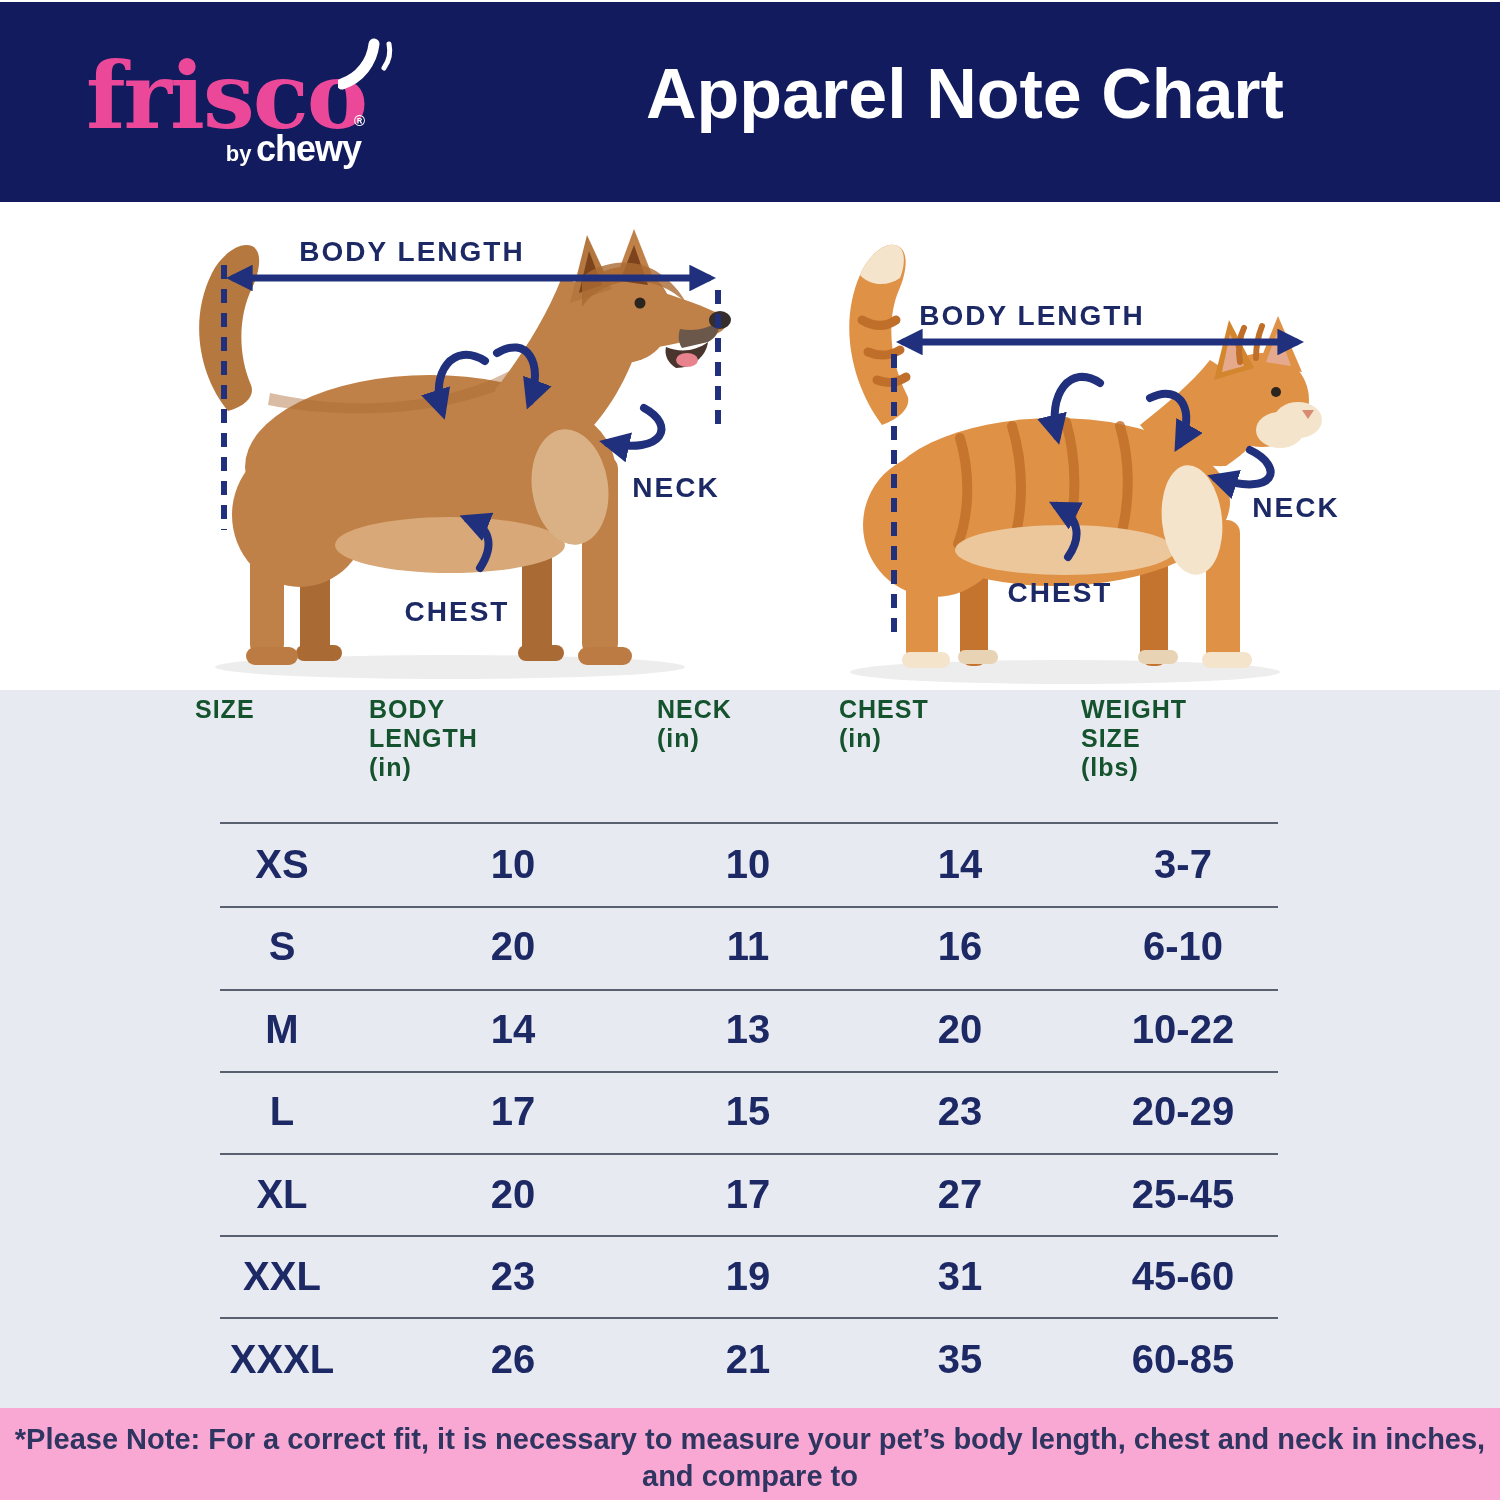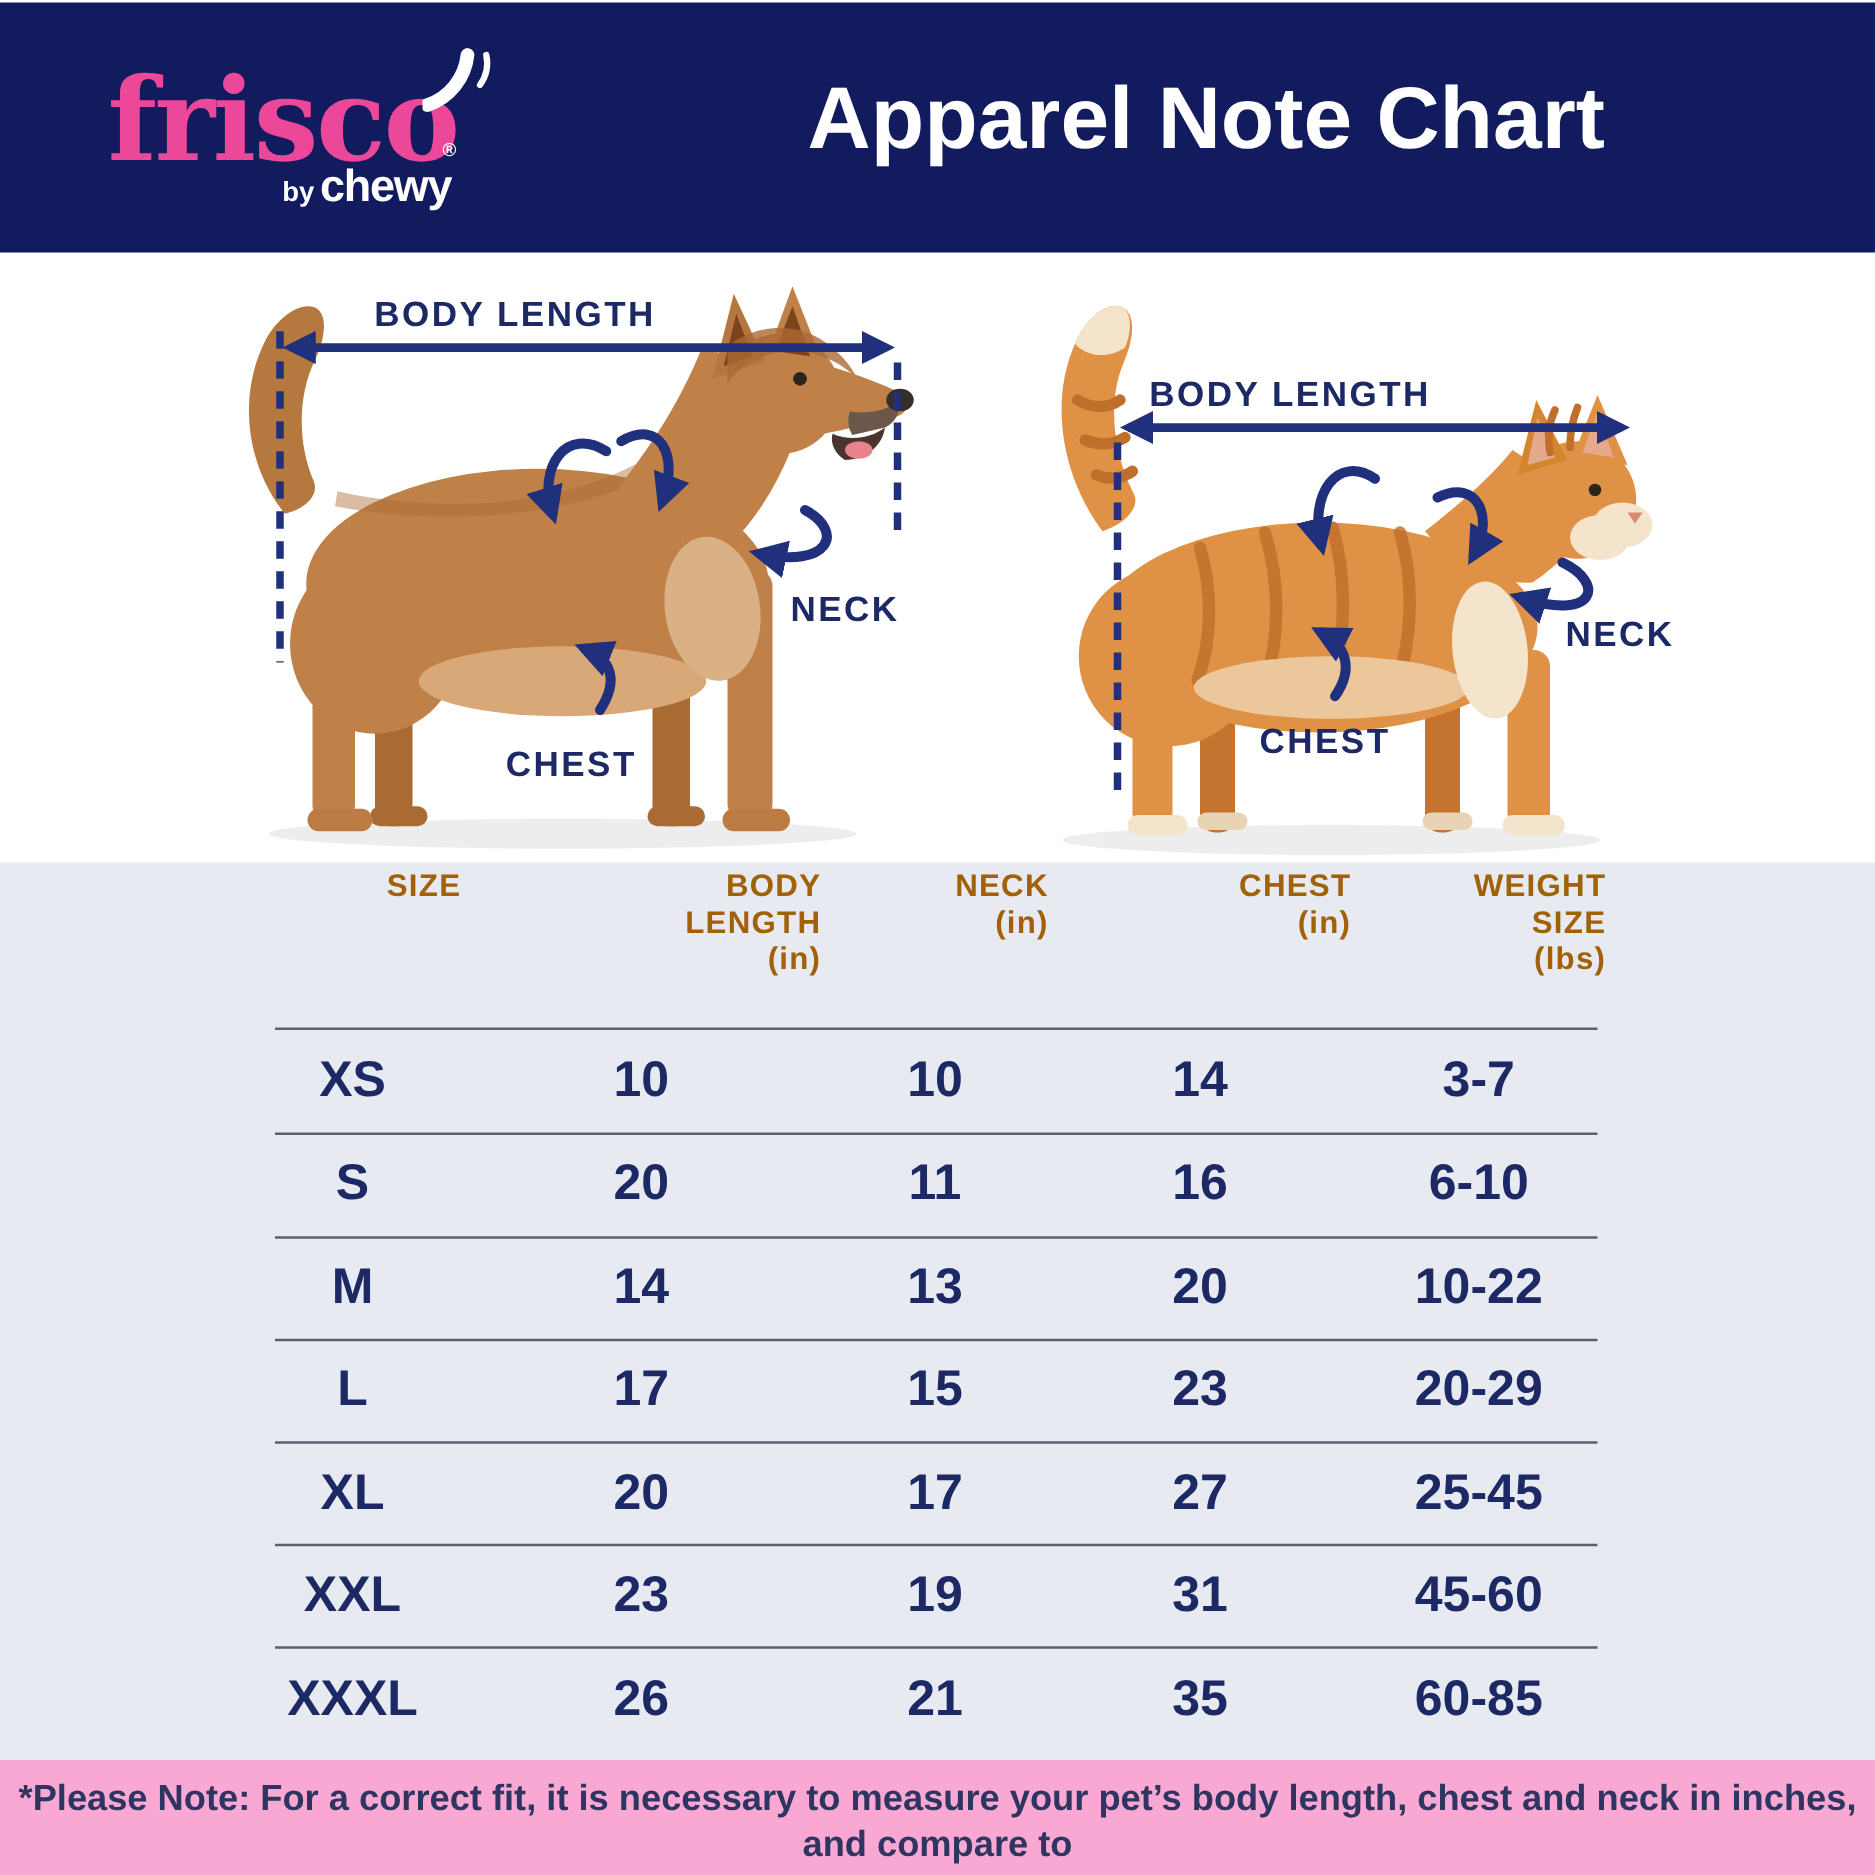--- a/index.html
+++ b/index.html
@@ -18,22 +18,22 @@
   .title{position:absolute;left:565px;top:52px;width:800px;text-align:center;color:#ffffff;
       font-size:70px;font-weight:700;letter-spacing:0px;}
   
   .diag-label{position:absolute;transform:translateX(-50%);color:#1d2965;font-weight:700;
       font-size:28px;letter-spacing:2px;white-space:nowrap;}
   
   .table-section{position:absolute;left:0;top:690px;width:1500px;height:718px;background:#e8eaf1;}
   .size-grid{position:absolute;left:195px;top:0;width:1090px;display:grid;
       grid-template-columns:174px 288px 182px 242px 204px;
       grid-template-rows:133px repeat(7,82.5px);}
-  .hcell{display:flex;flex-direction:column;align-items:flex-end;padding-top:5px;
-      color:#a16207;font-weight:700;font-size:25px;line-height:29px;letter-spacing:1px;text-align:center;}
+  .hcell{display:flex;flex-direction:column;align-items:flex-start;padding-top:5px;
+      color:#14532d;font-weight:700;font-size:25px;line-height:29px;letter-spacing:1px;text-align:center;}
   .vcell{display:flex;align-items:center;justify-content:center;color:#1d2965;
       font-weight:700;font-size:40px;}
   .hline{position:absolute;left:220px;width:1058px;height:2px;background:#596070;}
   
   .note{position:absolute;left:0;top:1408px;width:1500px;height:92px;background:#f9a8d4;
       padding-top:13px;box-sizing:border-box;text-align:center;color:#2e3560;
       font-size:29px;font-weight:600;line-height:37px;}
   .illu{position:absolute;}
 </style>
 </head>

